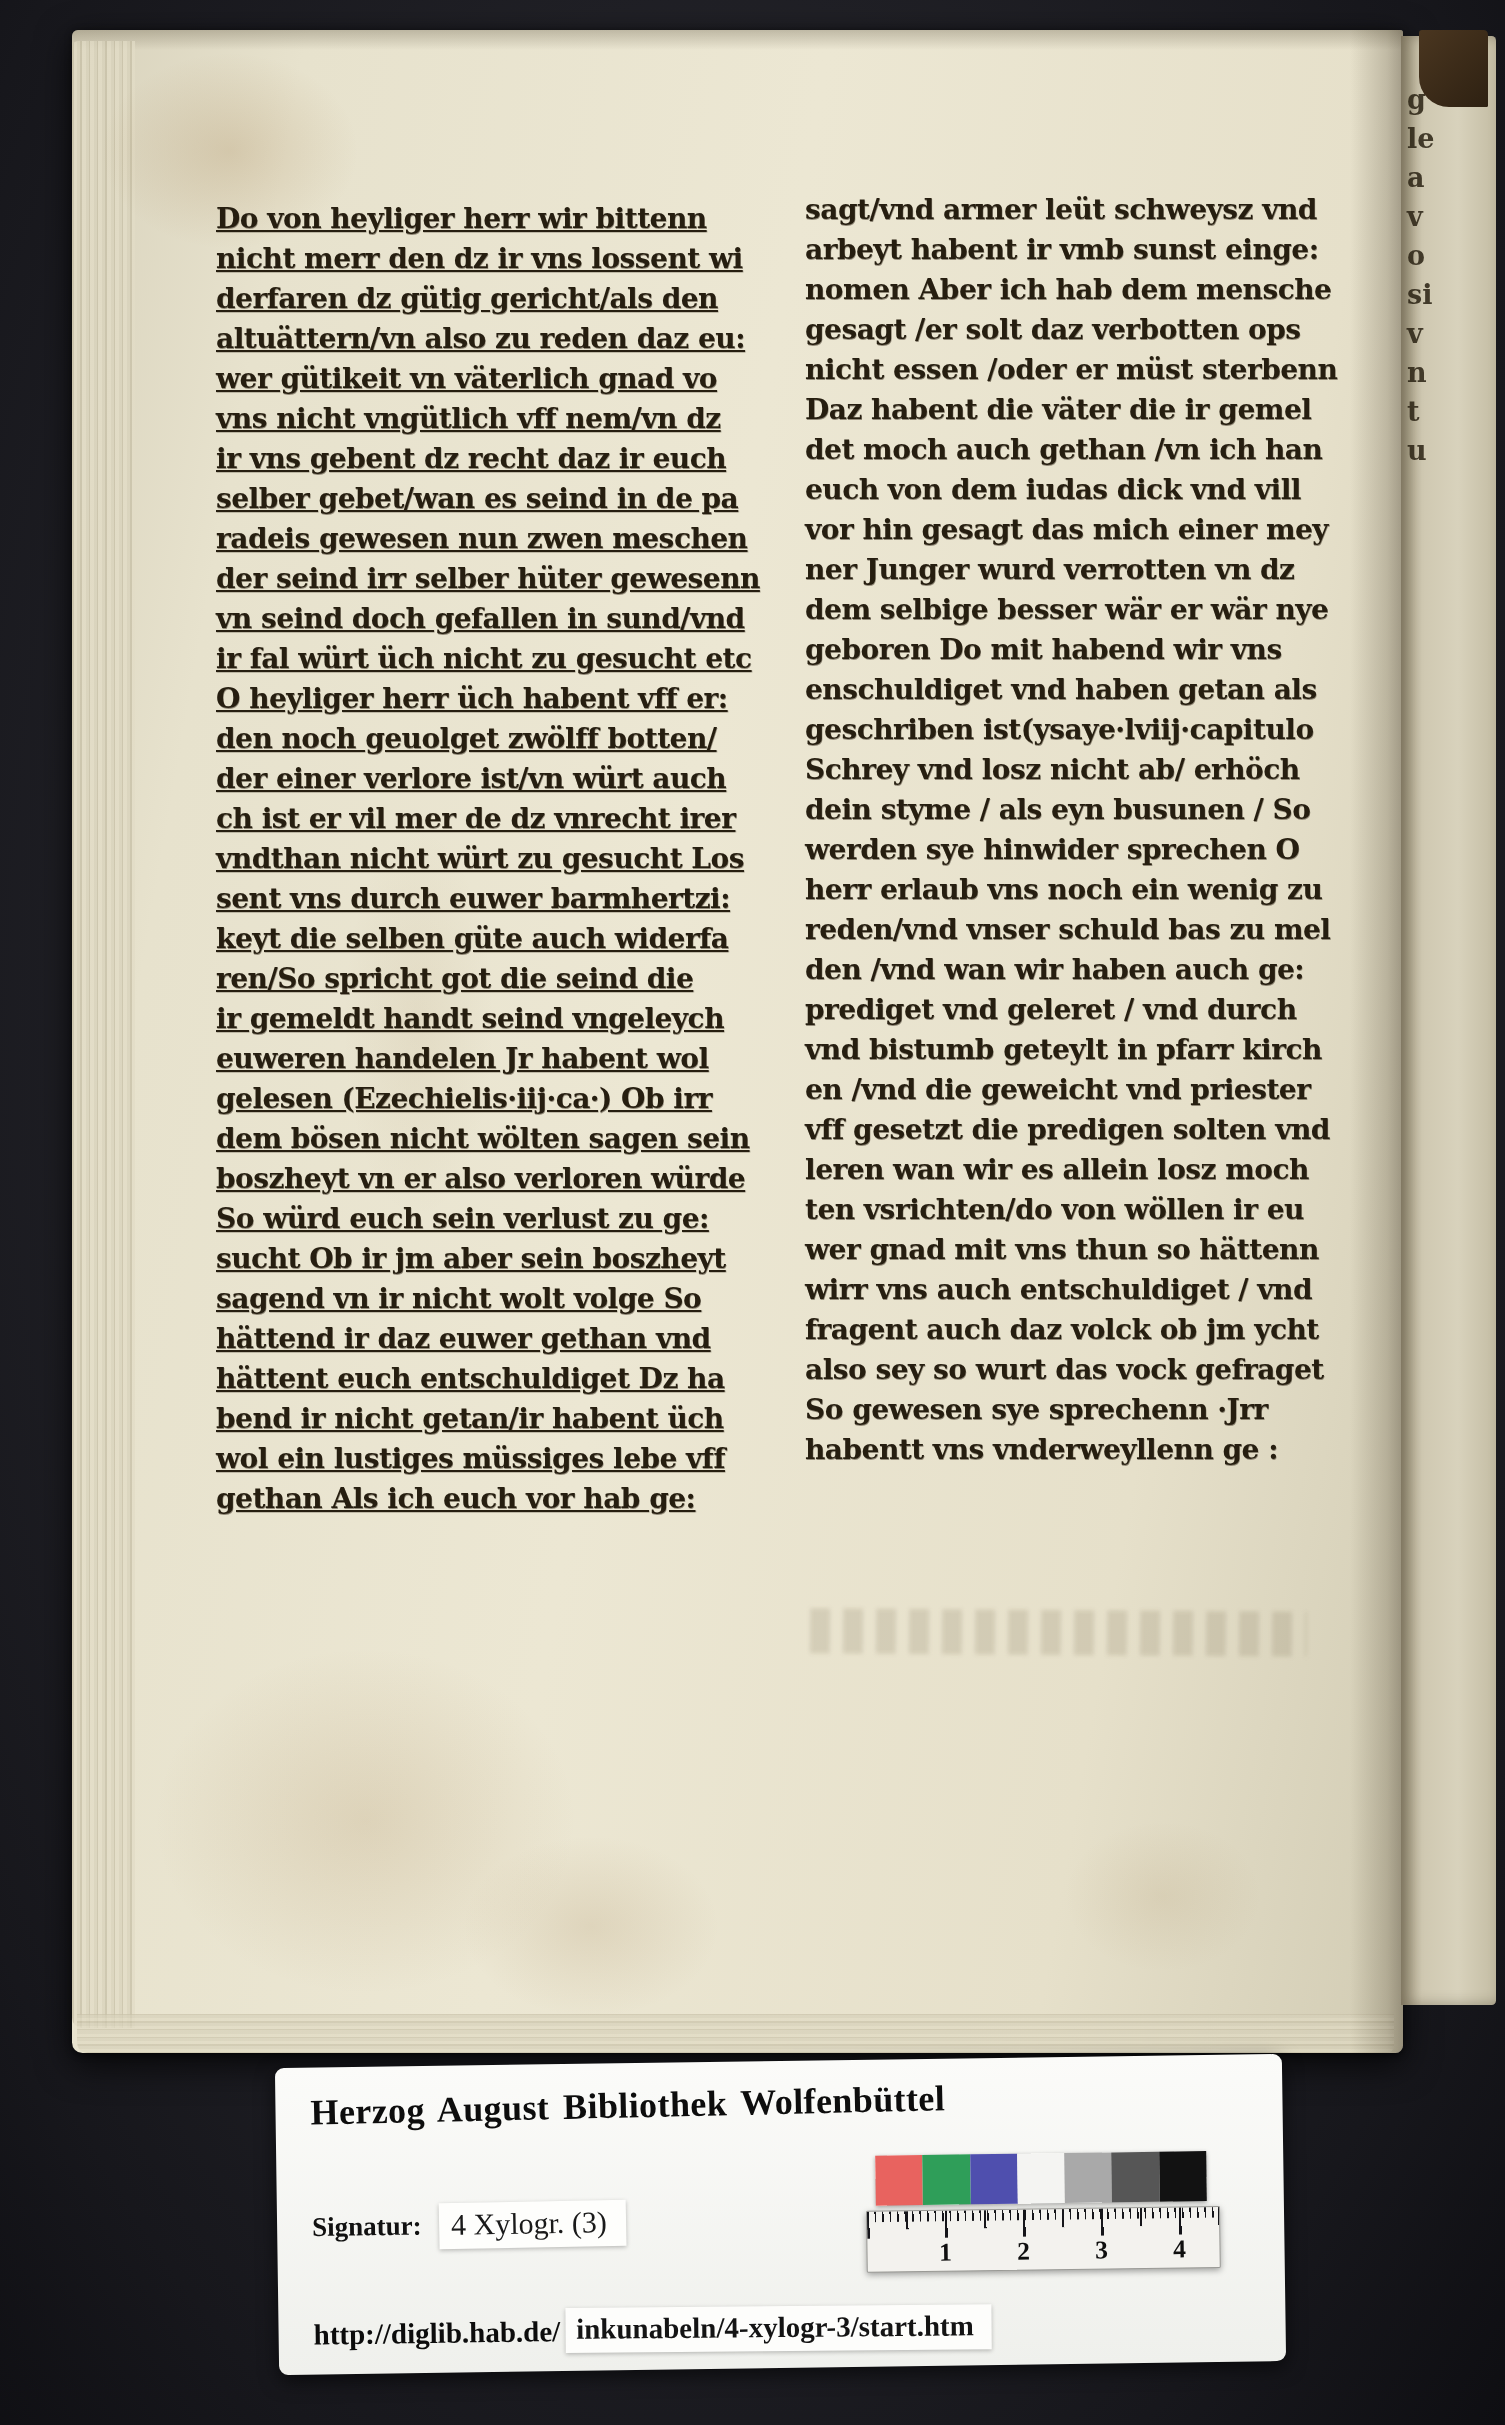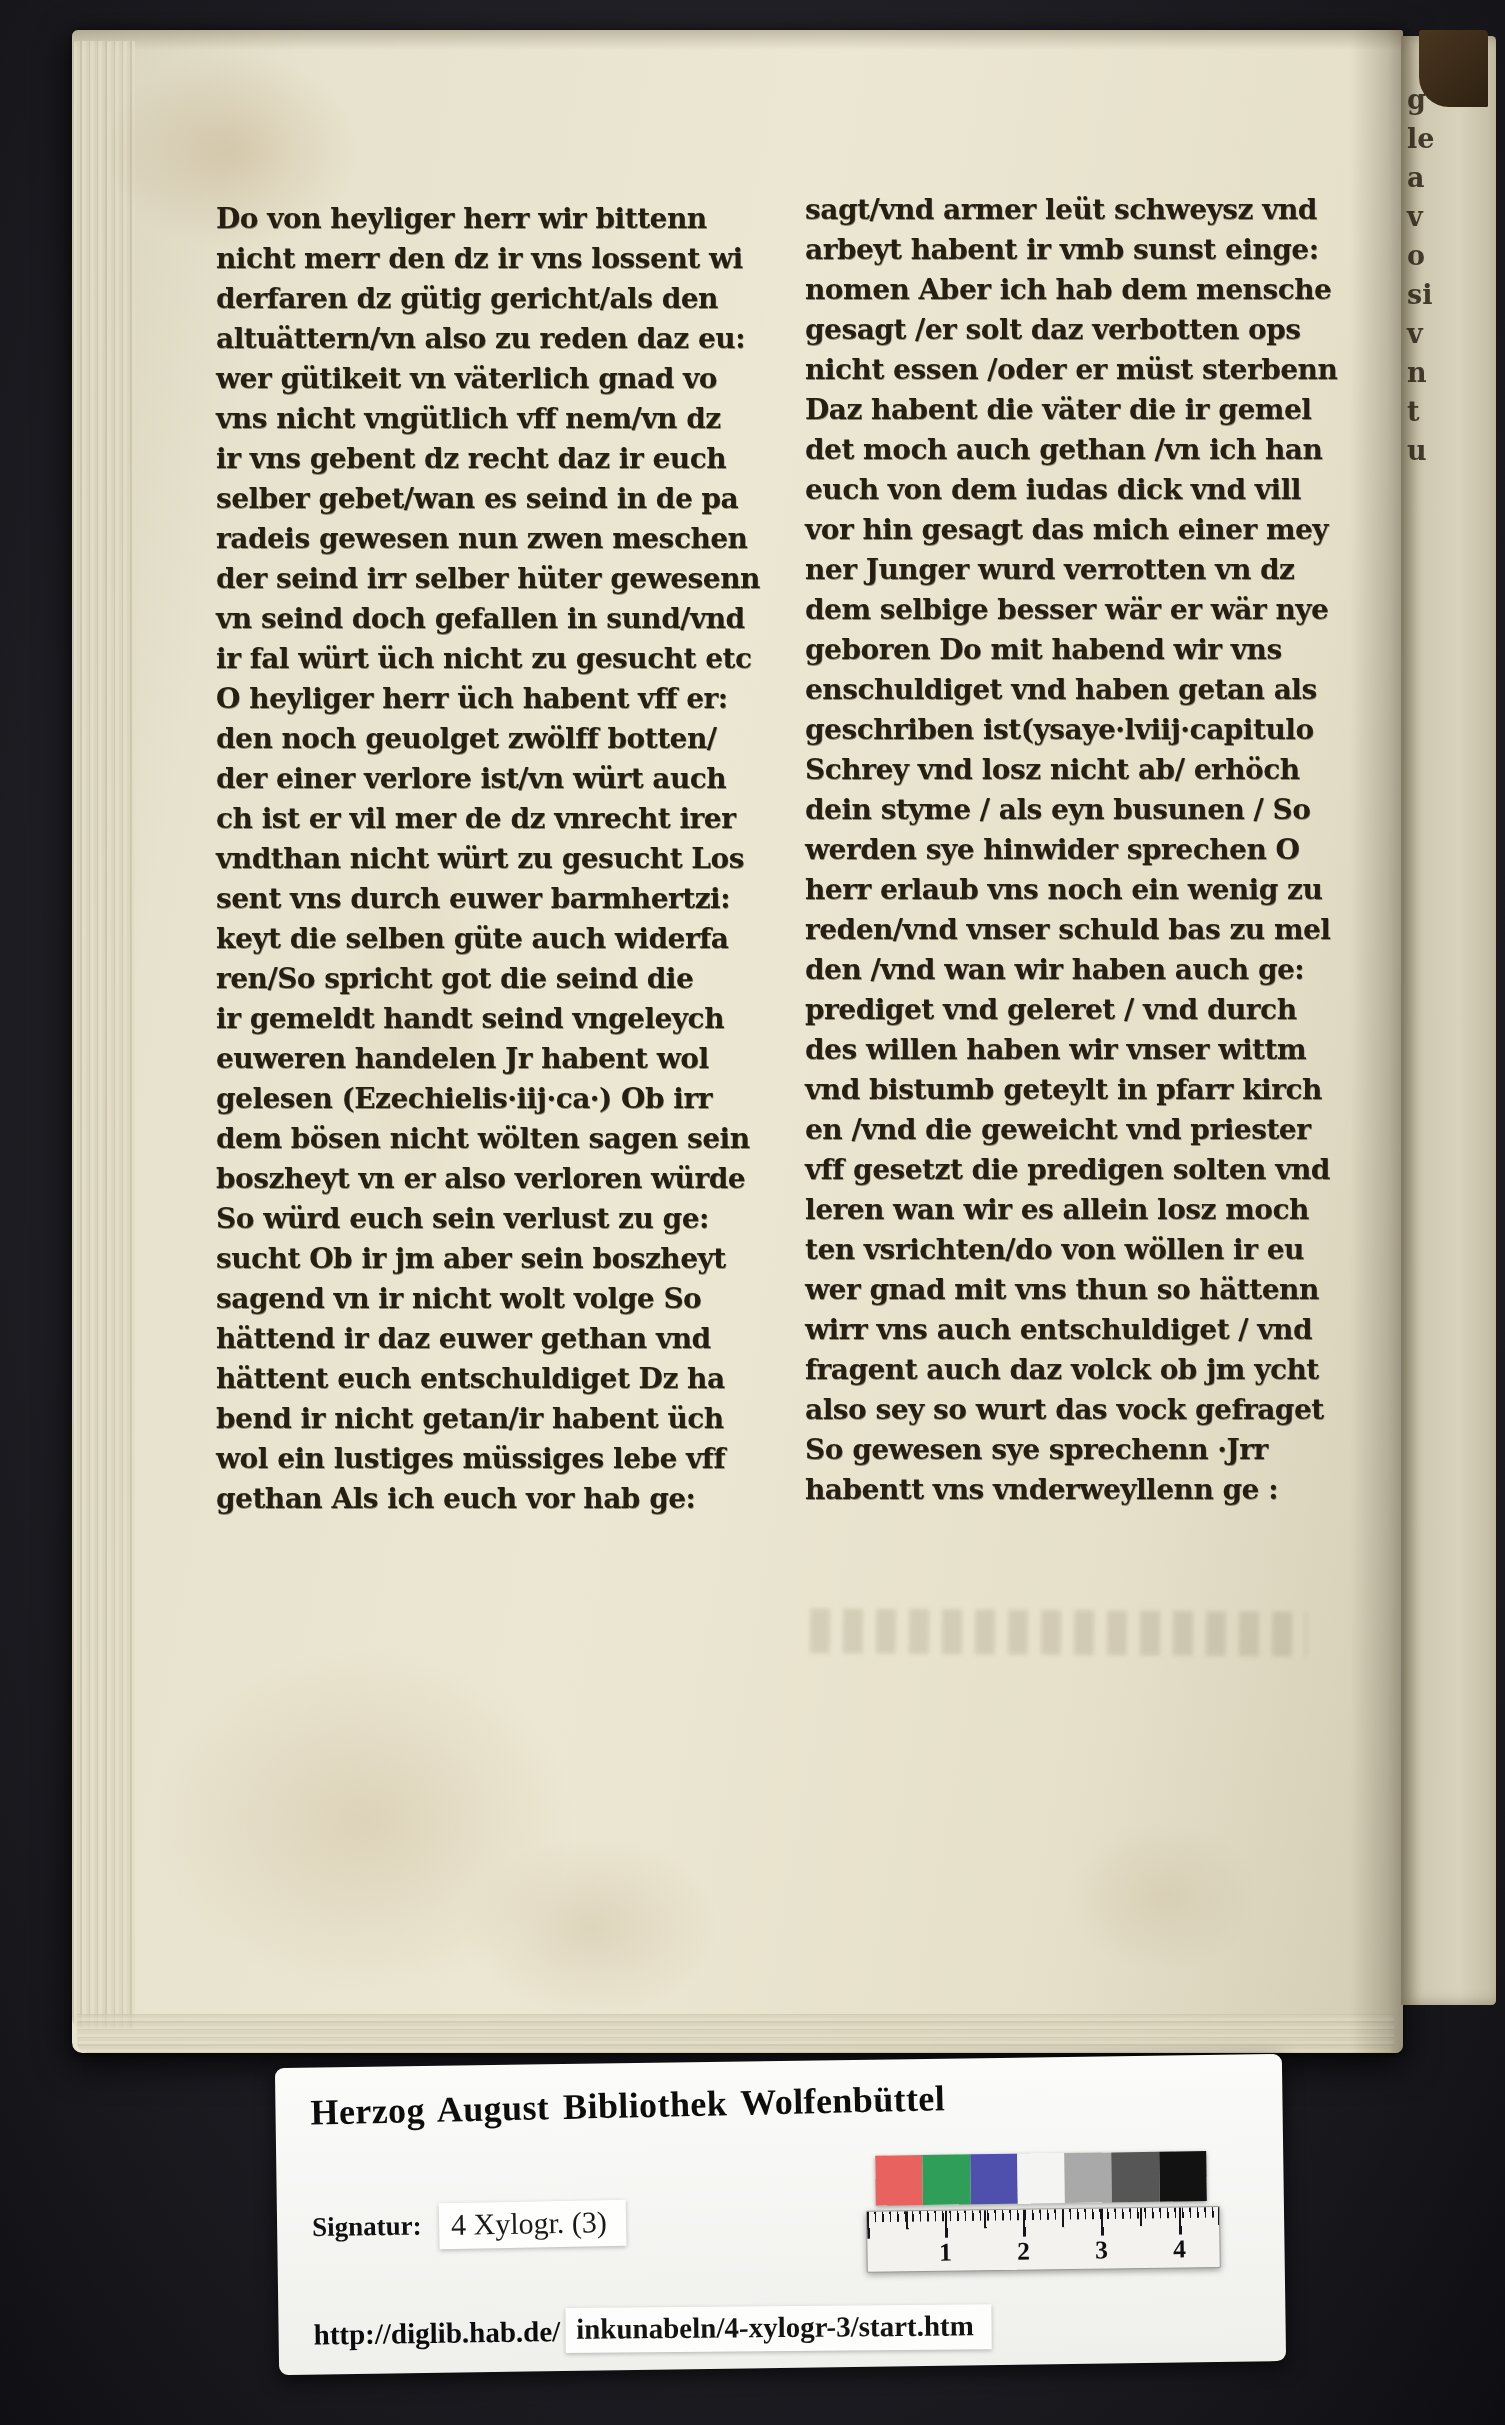--- a/index.html
+++ b/index.html
@@ -36,21 +36,21 @@
     border-radius:6px 3px 0 0;
   }
   .stain{position:absolute;border-radius:50%;pointer-events:none;}
   .s1{left:30px;top:22.6px;width:256px;height:196px;background:radial-gradient(closest-side,rgba(150,110,55,.20),rgba(150,110,55,0));}
   .s2{left:83px;top:1618px;width:421px;height:346px;background:radial-gradient(closest-side,rgba(150,112,60,.16),rgba(150,112,60,0));}
   .s3{left:391px;top:1806px;width:256px;height:181px;background:radial-gradient(closest-side,rgba(145,108,58,.14),rgba(145,108,58,0));}
   .s4{left:271px;top:798px;width:151px;height:391px;background:radial-gradient(closest-side,rgba(140,105,55,.08),rgba(140,105,55,0));}
   .s5{left:993px;top:1791px;width:196px;height:151px;background:radial-gradient(closest-side,rgba(145,108,58,.10),rgba(145,108,58,0));}
   
   .col{position:absolute;color:#261e10;}
-  .col-left{left:144px;top:169px;width:536px;}
+  .col-left{left:144px;top:169px;width:536px;text-decoration:underline;}
   .col-right{left:733px;top:160px;width:542px;}
   .tline{
     font-family:"DejaVu Serif",serif;font-weight:700;font-size:28px;line-height:40px;
     letter-spacing:-0.5px;white-space:nowrap;
     text-shadow:0.5px 0.5px 0 rgba(35,25,10,.45);
   }
   .show-through{
     position:absolute;left:738px;top:1580px;width:497px;height:45px;
     background:repeating-linear-gradient(90deg,rgba(90,75,45,.14) 0 19.6px,rgba(90,75,45,0) 19.6px 33px);
     filter:blur(2.3px);transform:rotate(.4deg);
@@ -195,21 +195,20 @@
         <div class="tline">geboren Do mit habend wir vns</div>
         <div class="tline">enschuldiget vnd haben getan als</div>
         <div class="tline">geschriben ist(ysaye·lviij·capitulo</div>
         <div class="tline">Schrey vnd losz nicht ab/ erhöch</div>
         <div class="tline">dein styme / als eyn busunen / So</div>
         <div class="tline">werden sye hinwider sprechen O</div>
         <div class="tline">herr erlaub vns noch ein wenig zu</div>
         <div class="tline">reden/vnd vnser schuld bas zu mel</div>
         <div class="tline">den /vnd wan wir haben auch ge:</div>
         <div class="tline">prediget vnd geleret / vnd durch</div>
-        <div class="tline">des willen haben wir vnser wittm</div>
         <div class="tline">vnd bistumb geteylt in pfarr kirch</div>
         <div class="tline">en /vnd die geweicht vnd priester</div>
         <div class="tline">vff gesetzt die predigen solten vnd</div>
         <div class="tline">leren wan wir es allein losz moch</div>
         <div class="tline">ten vsrichten/do von wöllen ir eu</div>
         <div class="tline">wer gnad mit vns thun so hättenn</div>
         <div class="tline">wirr vns auch entschuldiget / vnd</div>
         <div class="tline">fragent auch daz volck ob jm ycht</div>
         <div class="tline">also sey so wurt das vock gefraget</div>
         <div class="tline">So gewesen sye sprechenn ·Jrr</div>

